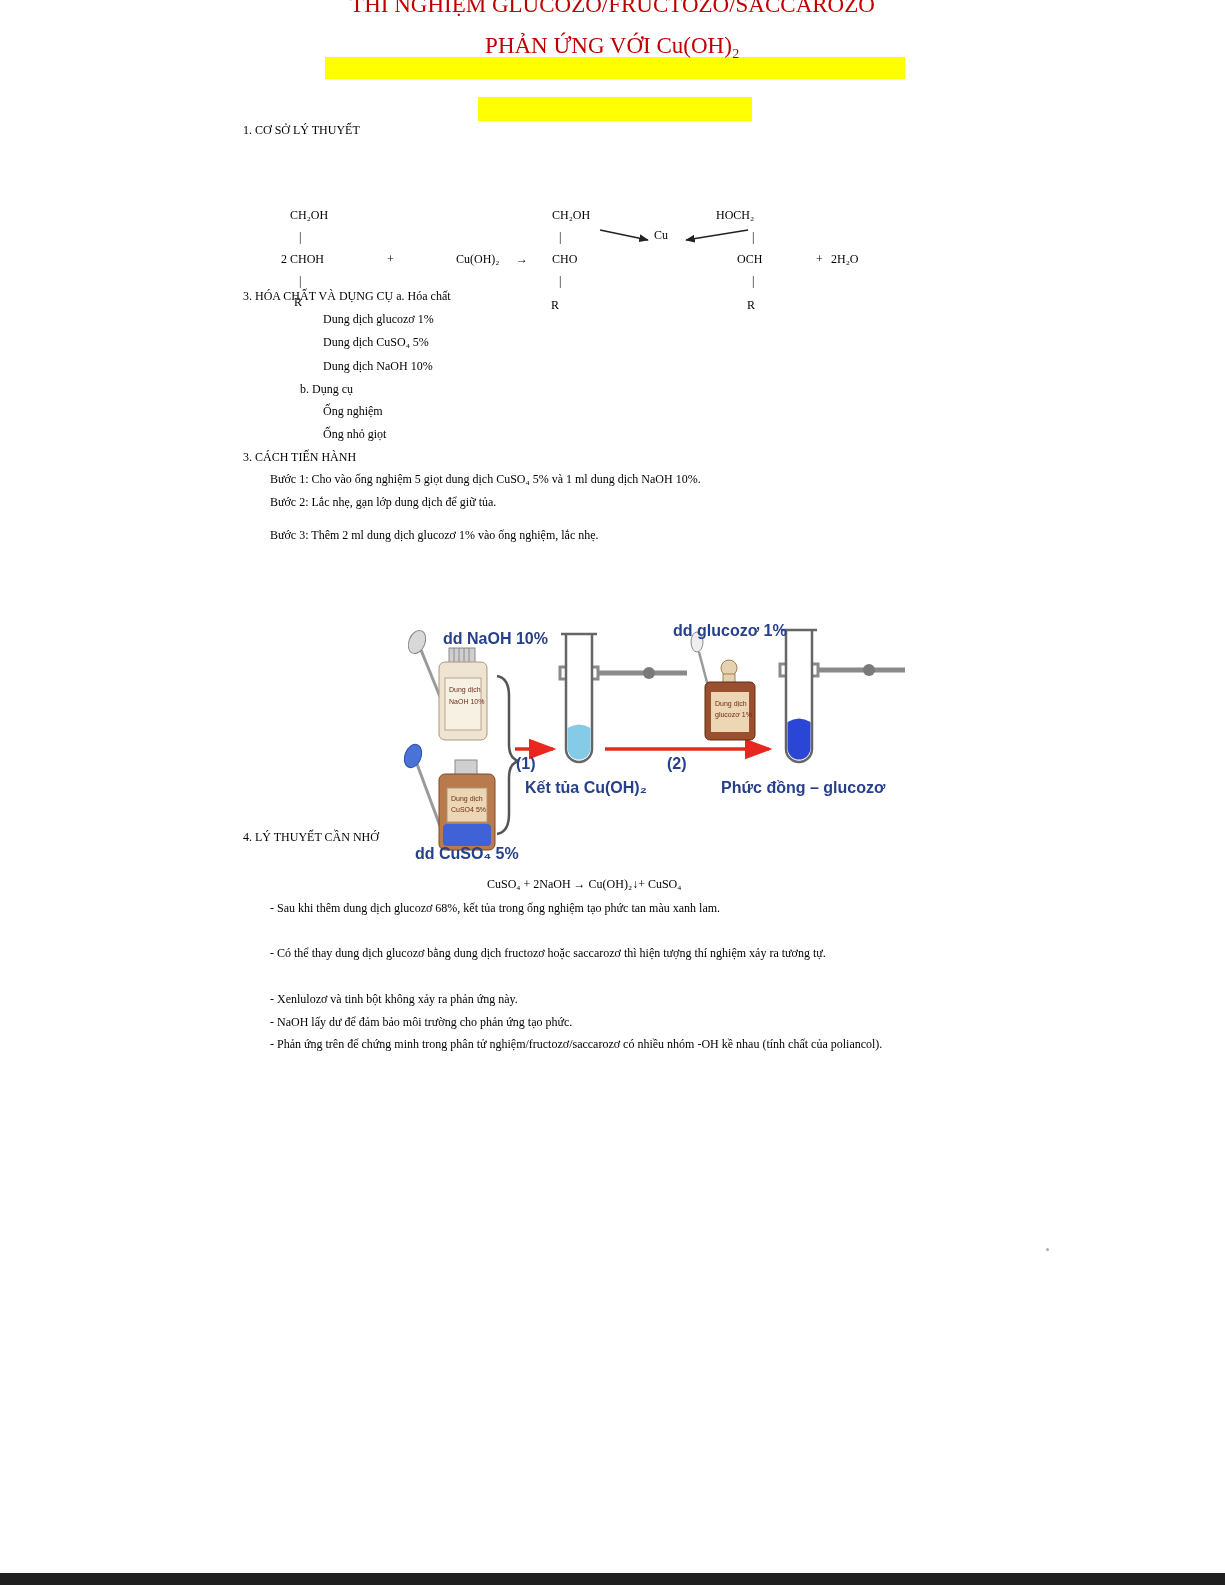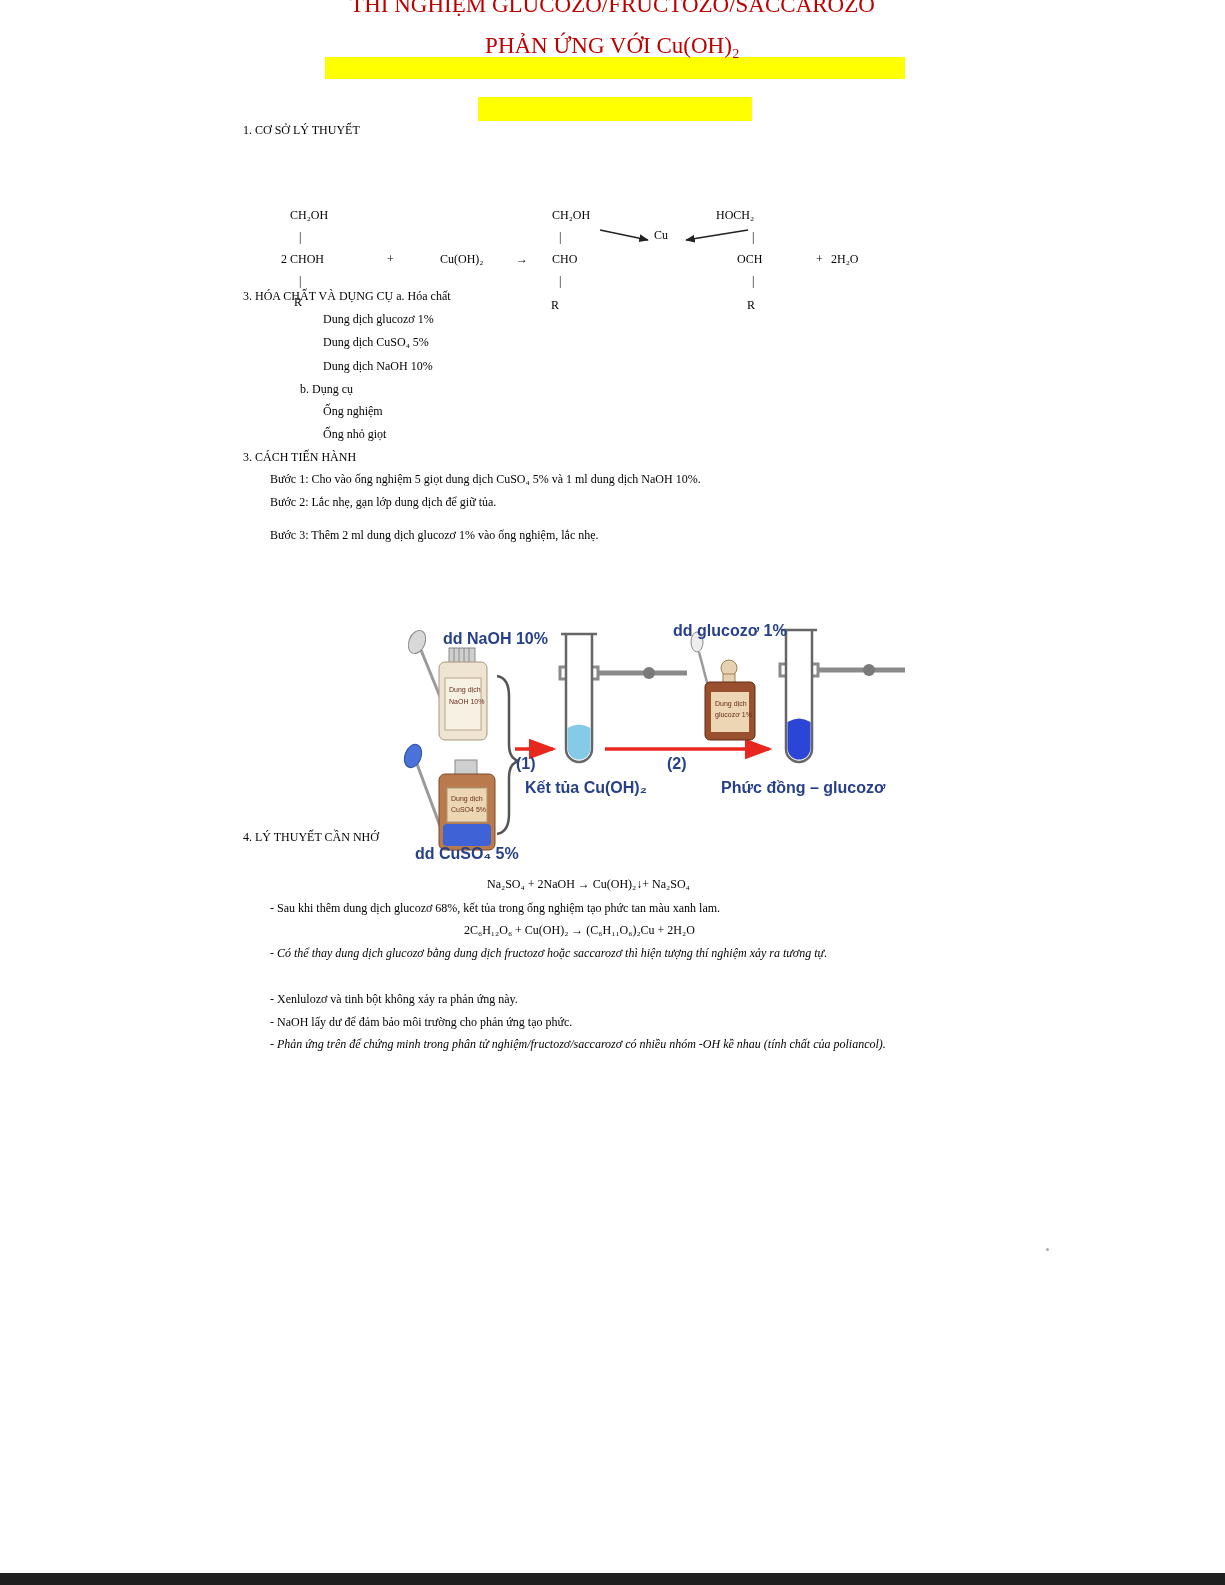--- a/index.html
+++ b/index.html
@@ -6,21 +6,21 @@
   .page {
     position:relative; width:1225px; height:1585px; background:#ffffff;
     font-family:"Liberation Serif","DejaVu Serif",serif; color:#000;
     overflow:hidden;
   }
   .t { position:absolute; font-size:12px; line-height:23px; white-space:nowrap; z-index:3; }
   .title { position:absolute; left:0; right:0; text-align:center; color:#c00000;
            font-size:23px; white-space:nowrap; z-index:3; }
   .hl { position:absolute; background:#ffff00; z-index:1; }
   .wrap { white-space:normal; width:722px; text-align:justify;
-          padding-left:13px; text-indent:-13px;font-style:italic; }
+          padding-left:13px; text-indent:-13px; }
   .fig { position:absolute; left:395px; top:618px; z-index:2; }
   .eqarr { position:absolute; left:596px; top:224px; z-index:2; }
   .flabel { font-family:"Liberation Sans","DejaVu Sans",sans-serif;
             font-weight:700; font-size:16px; fill:#27408b; }
   .micro { font-family:"Liberation Sans","DejaVu Sans",sans-serif;
            font-size:7px; fill:#6b2d1a; }
   .dot { position:absolute; width:3px; height:3px; border-radius:50%; background:#aaa; z-index:3; }
   .botbar { position:absolute; left:0; top:1573px; width:1225px; height:12px; background:#1f1f1f; z-index:3; }
 </style>
 </head>
@@ -35,21 +35,21 @@
   <div class="hl" style="left:478px;top:97px;width:274px;height:24px"></div>
 
   <div class="t" style="left:243px;top:119px">1. CƠ SỞ LÝ THUYẾT</div>
 
   <div class="t" style="left:290px;top:204px">CH₂OH</div>
   <div class="t" style="left:299px;top:226px">|</div>
   <div class="t" style="left:281px;top:248px">2 CHOH</div>
   <div class="t" style="left:299px;top:270px">|</div>
   <div class="t" style="left:294px;top:291px">R</div>
   <div class="t" style="left:387px;top:248px">+</div>
-  <div class="t" style="left:440px;top:248px">Cu(OH)₂</div>
+  <div class="t" style="left:456px;top:248px">Cu(OH)₂</div>
   <div class="t" style="left:516px;top:248px">→</div>
   <div class="t" style="left:552px;top:204px">CH₂OH</div>
   <div class="t" style="left:559px;top:226px">|</div>
   <div class="t" style="left:552px;top:248px">CHO</div>
   <div class="t" style="left:559px;top:270px">|</div>
   <div class="t" style="left:551px;top:294px">R</div>
   <div class="t" style="left:654px;top:224px">Cu</div>
   <div class="t" style="left:716px;top:204px">HOCH₂</div>
   <div class="t" style="left:752px;top:226px">|</div>
   <div class="t" style="left:737px;top:248px">OCH</div>
@@ -157,23 +157,22 @@
     <text x="48" y="26" class="flabel">dd NaOH 10%</text>
     <text x="278" y="18" class="flabel">dd glucozơ 1%</text>
     <text x="121" y="151" class="flabel">(1)</text>
     <text x="272" y="151" class="flabel">(2)</text>
     <text x="130" y="175" class="flabel">Kết tủa Cu(OH)₂</text>
     <text x="326" y="175" class="flabel">Phức đồng – glucozơ</text>
     <text x="20" y="241" class="flabel">dd CuSO₄ 5%</text>
   </svg>
 
   <div class="t" style="left:243px;top:826px">4. LÝ THUYẾT CẦN NHỚ</div>
-  <div class="t" style="left:487px;top:873px">Na₂SO₄ + 2NaOH → Cu(OH)₂↓+ Na₂SO₄</div>
+  <div class="t" style="left:487px;top:873px">CuSO₄ + 2NaOH → Cu(OH)₂↓+ CuSO₄</div>
   <div class="t" style="left:270px;top:897px">- Sau khi thêm dung dịch glucozơ 68%, kết tủa trong ống nghiệm tạo phức tan màu xanh lam.</div>
-  <div class="t" style="left:464px;top:919px">2C₆H₁₂O₆ + Cu(OH)₂ → (C₆H₁₁O₆)₂Cu + 2H₂O</div>
   <div class="t wrap" style="left:270px;top:942px">- Có thể thay dung dịch glucozơ bằng dung dịch fructozơ hoặc saccarozơ thì hiện tượng thí nghiệm xảy ra tương tự.</div>
   <div class="t" style="left:270px;top:988px">- Xenlulozơ và tinh bột không xảy ra phản ứng này.</div>
   <div class="t" style="left:270px;top:1011px">- NaOH lấy dư để đảm bảo môi trường cho phản ứng tạo phức.</div>
   <div class="t wrap" style="left:270px;top:1033px">- Phản ứng trên để chứng minh trong phân tử nghiệm/fructozơ/saccarozơ có nhiều nhóm -OH kề nhau (tính chất của poliancol).</div>
 
   <div class="dot" style="left:1046px;top:1248px"></div>
   <div class="botbar"></div>
 
 </div>
 

